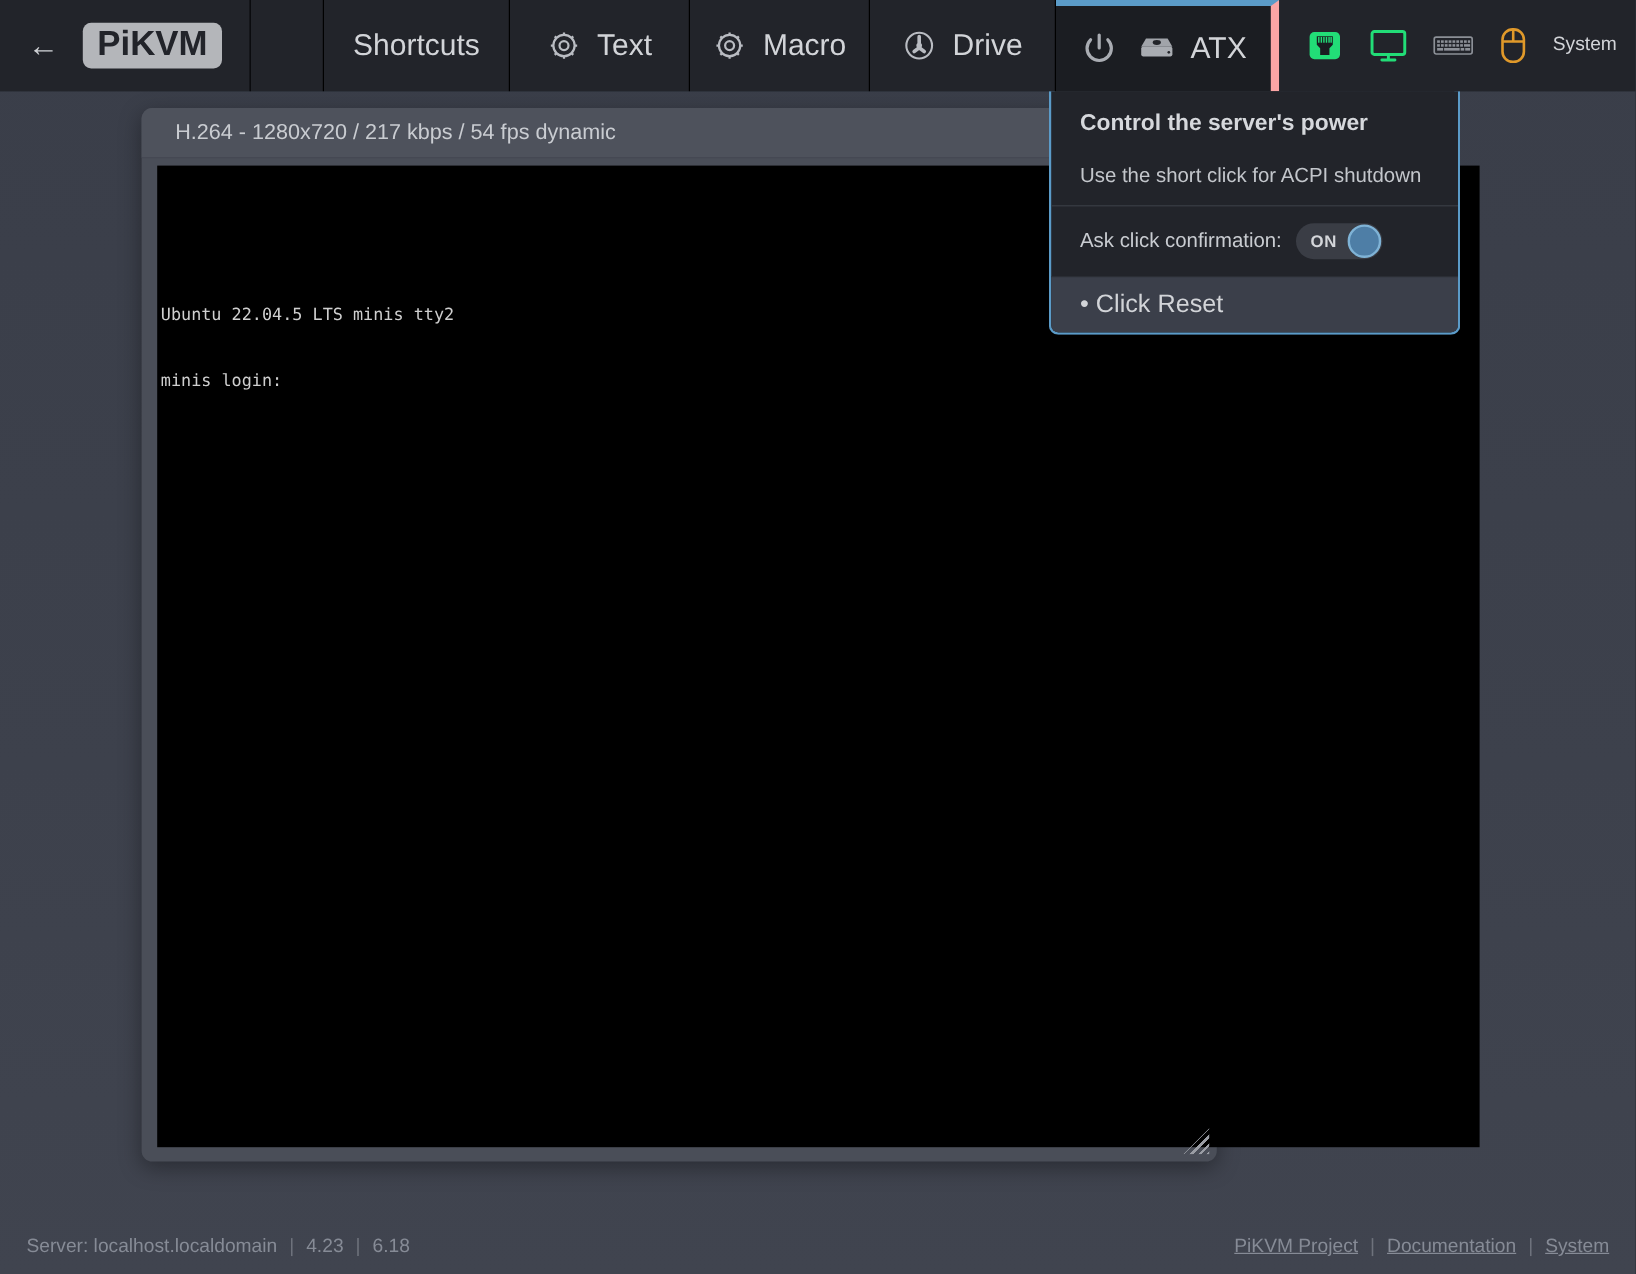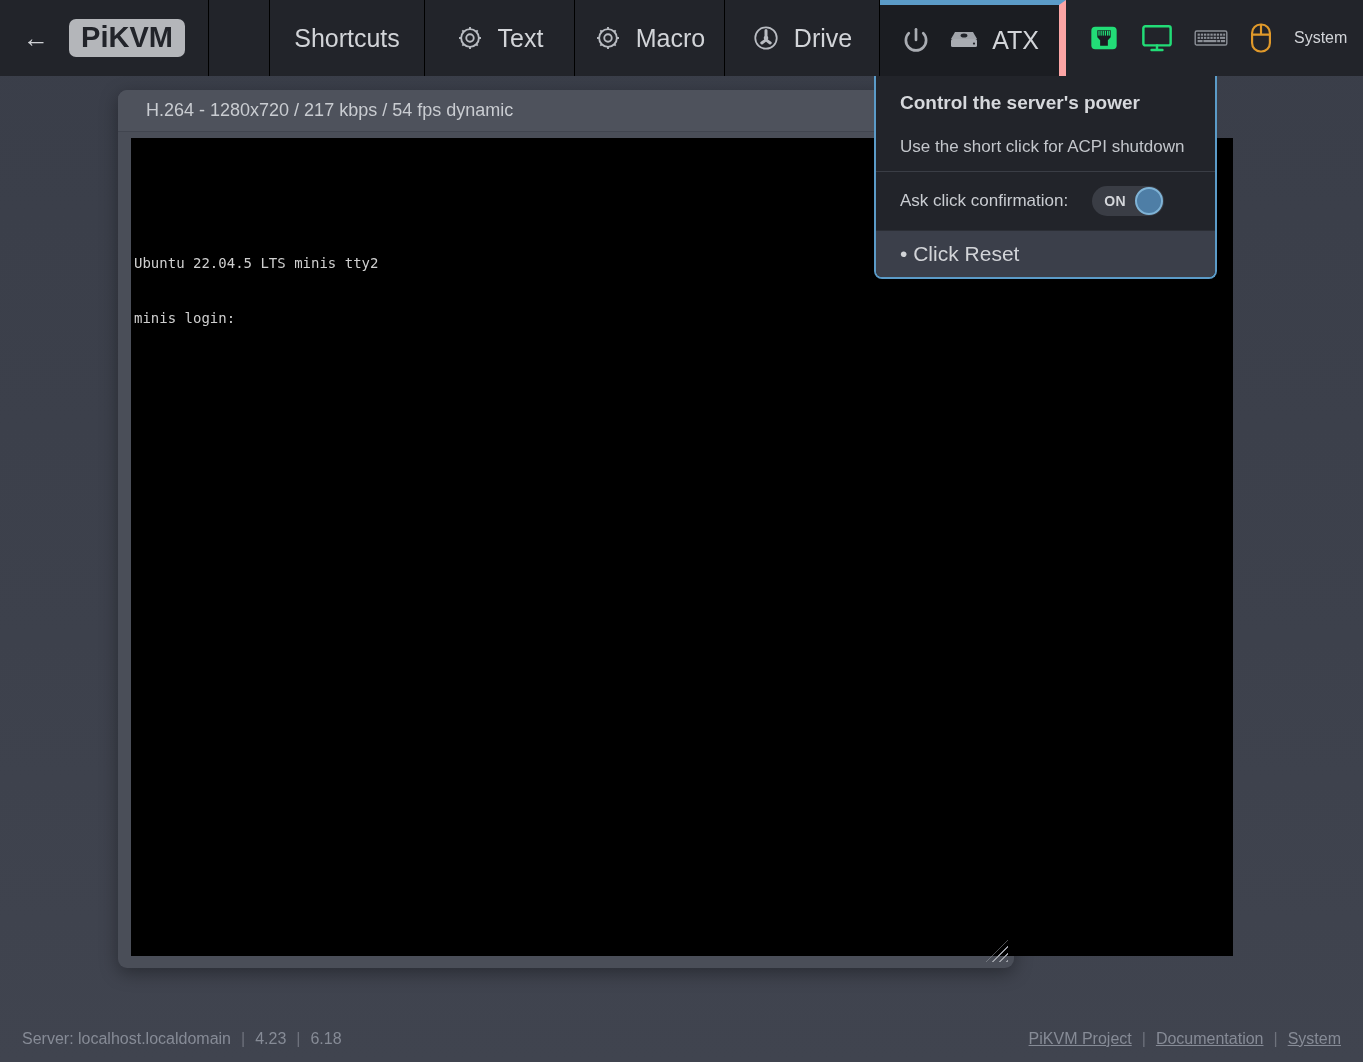--- a/index.html
+++ b/index.html
@@ -83,21 +83,21 @@
   }
   .dd-header { padding: 16px 24px 14px 24px; }
   .dd-title {
     font-size: 19px; font-weight: bold; color: #d6d8dc;
     margin-bottom: 23px;
   }
   .dd-sub { font-size: 17px; color: #c3c6cb; }
   .dd-switchrow {
     border-top: 1px solid #3a3d45;
     padding: 14px 24px;
-    display: flex; align-items: center; gap: 24px;
+    display: flex; align-items: center; gap: 12px;
   }
   .dd-switch-label { font-size: 17px; color: #c9ccd1; }
   .toggle {
     width: 72px; height: 30px;
     background: #3a3d45;
     border-radius: 15px;
     position: relative;
     display: flex; align-items: center;
   }
   .toggle-text {

